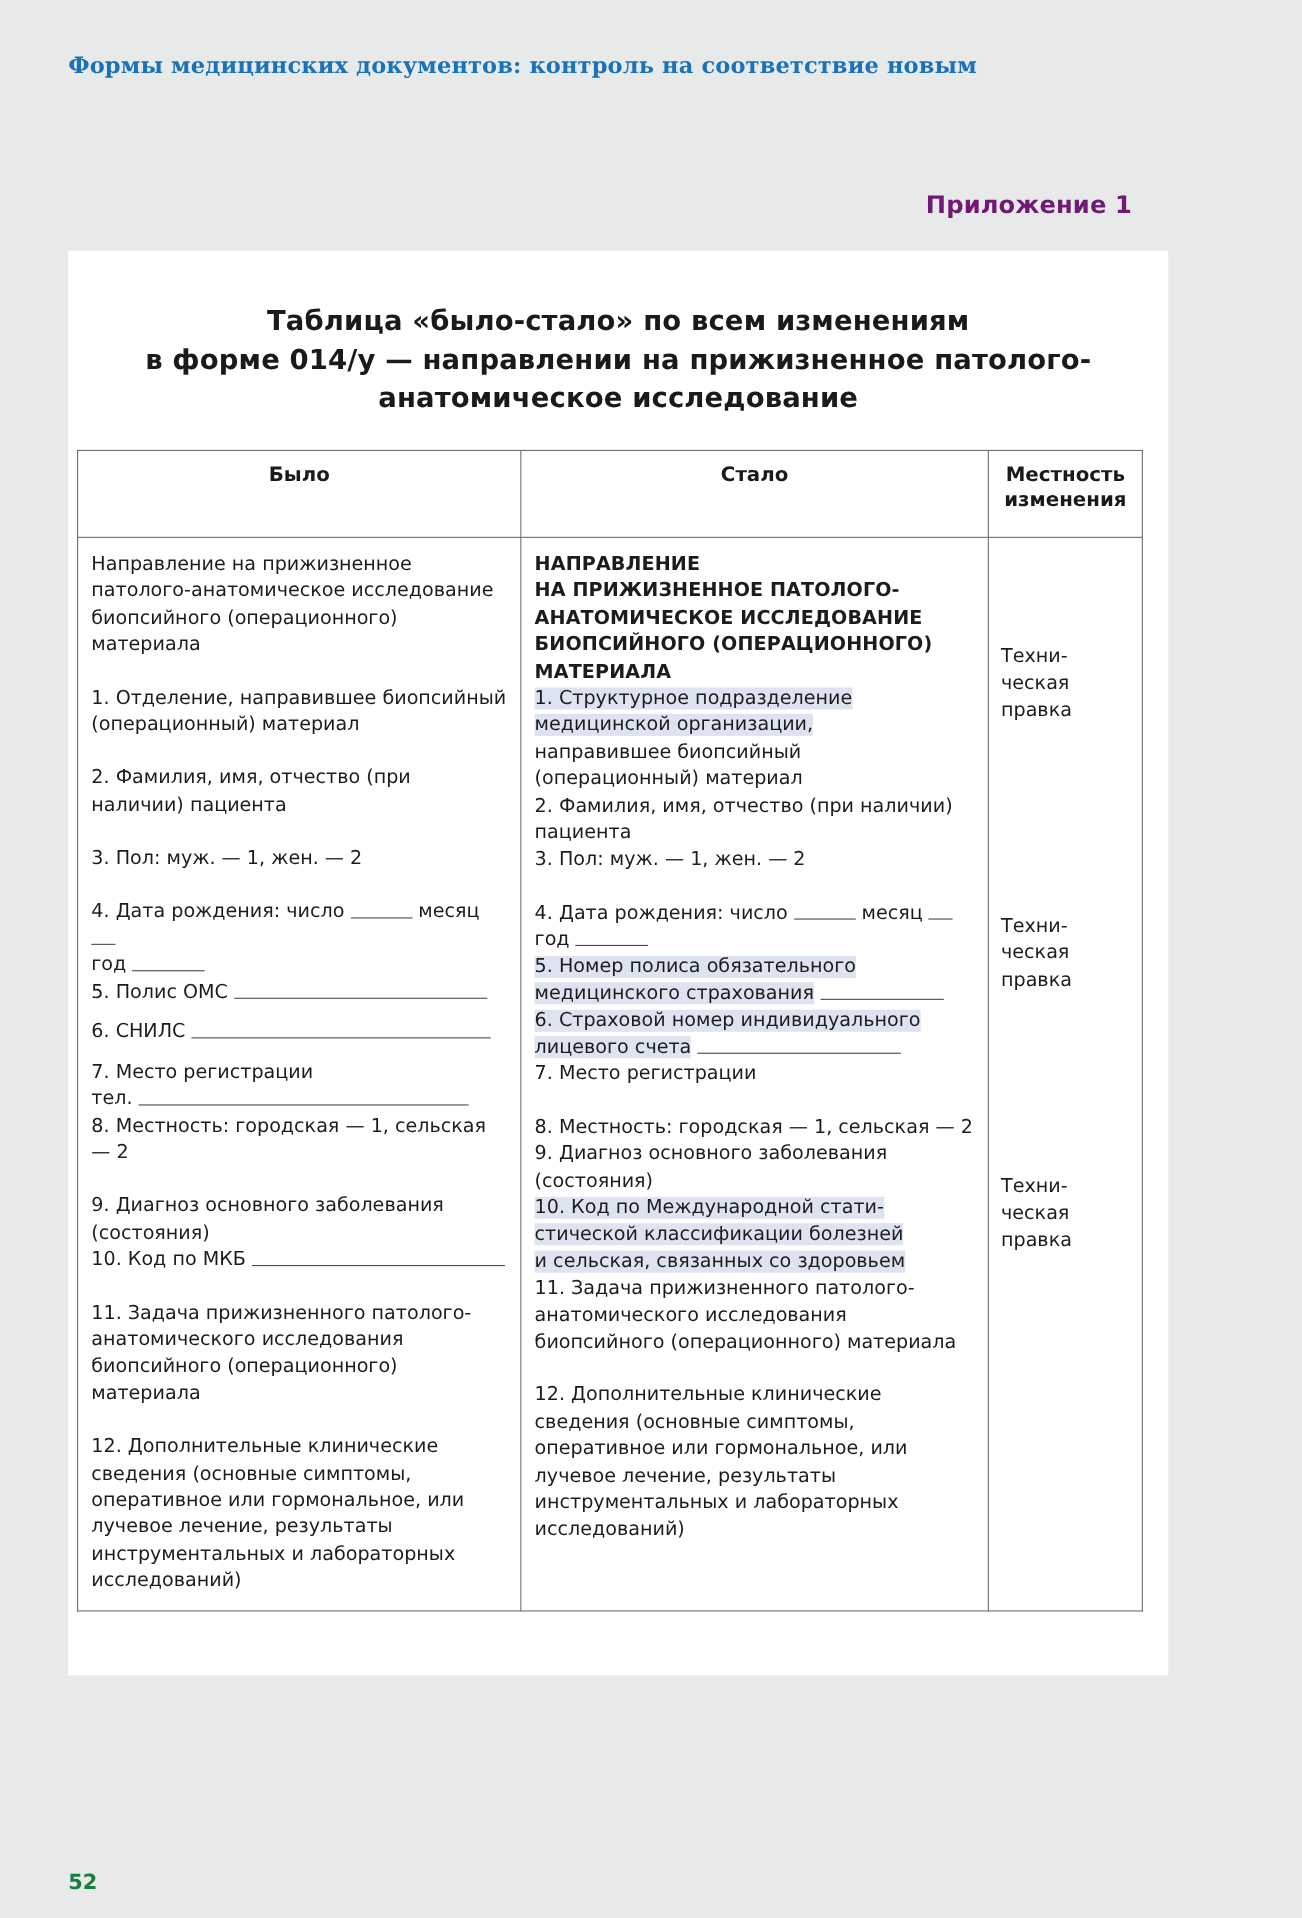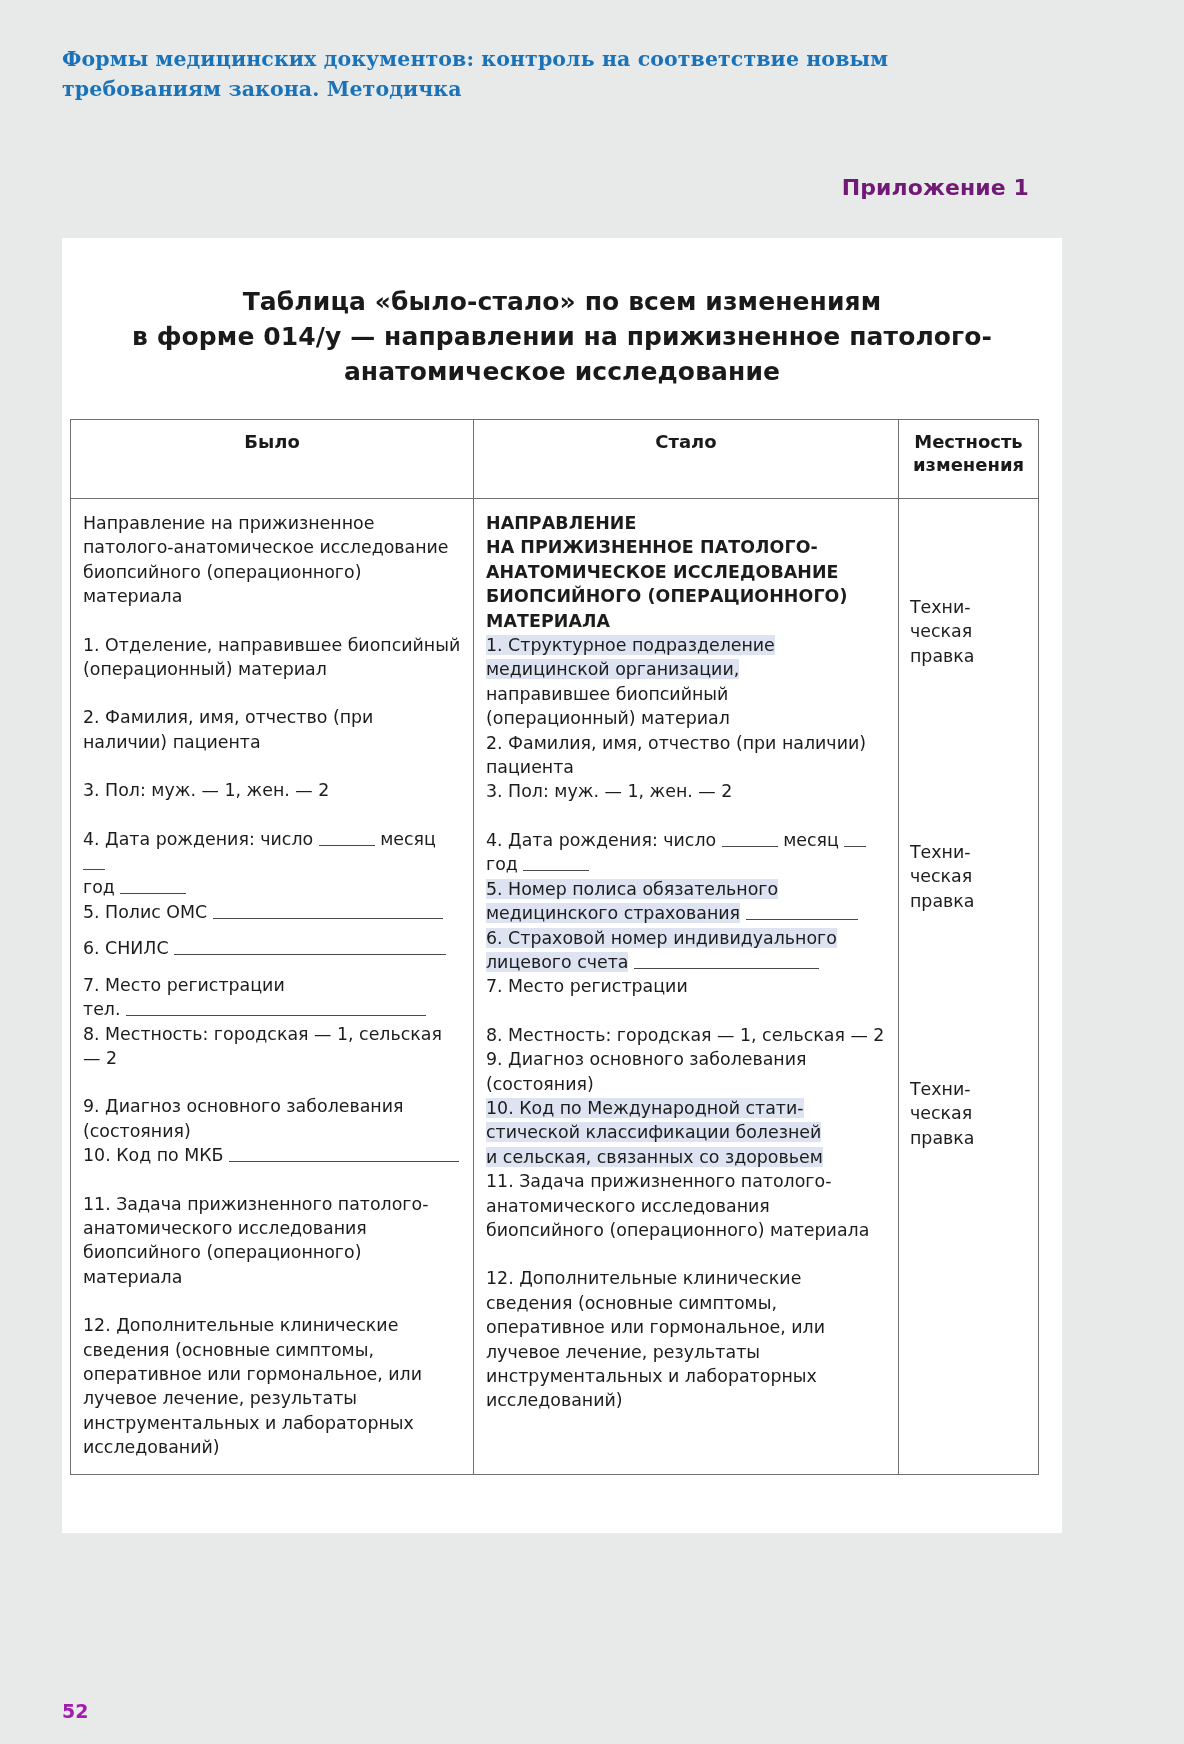--- a/index.html
+++ b/index.html
@@ -37,21 +37,21 @@
     font-size: 22px;
     font-weight: bold;
     color: #701a75;
     letter-spacing: 0.1px;
   }
 
   
   .sheet {
     position: absolute;
     left: 62px;
-    top: 238px;
+    top: 228px;
     width: 1000px;
     height: 1295px;
     background: #ffffff;
   }
 
   
   .doc-title {
     margin-top: 46px;
     text-align: center;
     font-size: 25px;
@@ -136,29 +136,28 @@
     width: 120px;
   }
 
   
   .folio {
     position: absolute;
     left: 62px;
     top: 1700px;
     font-size: 19px;
     font-weight: bold;
-    color: #a21caf;
+    color: #15803d;
   }
 </style>
 </head>
 <body>
 
 <div class="running-header">
   <div>Формы медицинских документов: контроль на соответствие новым</div>
-  <div>требованиям закона. Методичка</div>
 </div>
 
 <div class="appendix">Приложение 1</div>
 
 <div class="sheet">
 
   <div class="doc-title">
     <span class="tl">Таблица «было-стало» по всем изменениям</span>
     <span class="tl">в форме 014/у — направлении на прижизненное патолого-</span>
     <span class="tl">анатомическое исследование</span>

